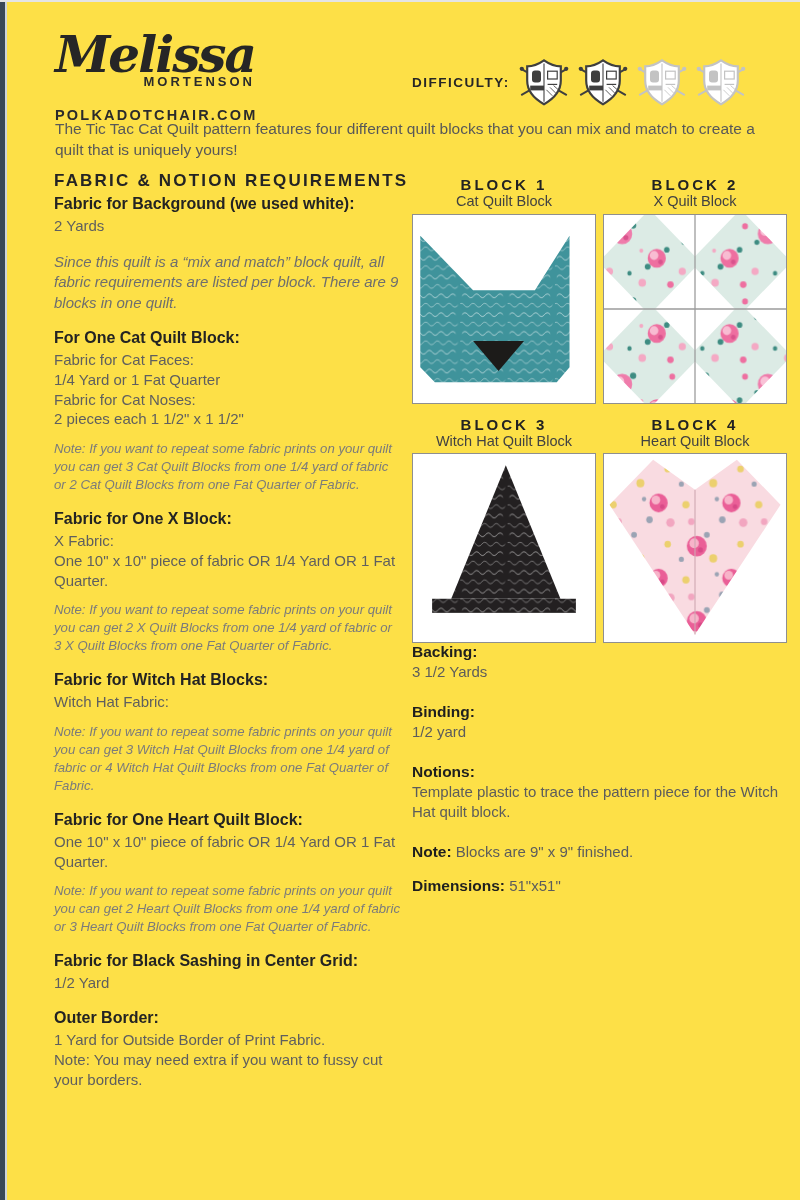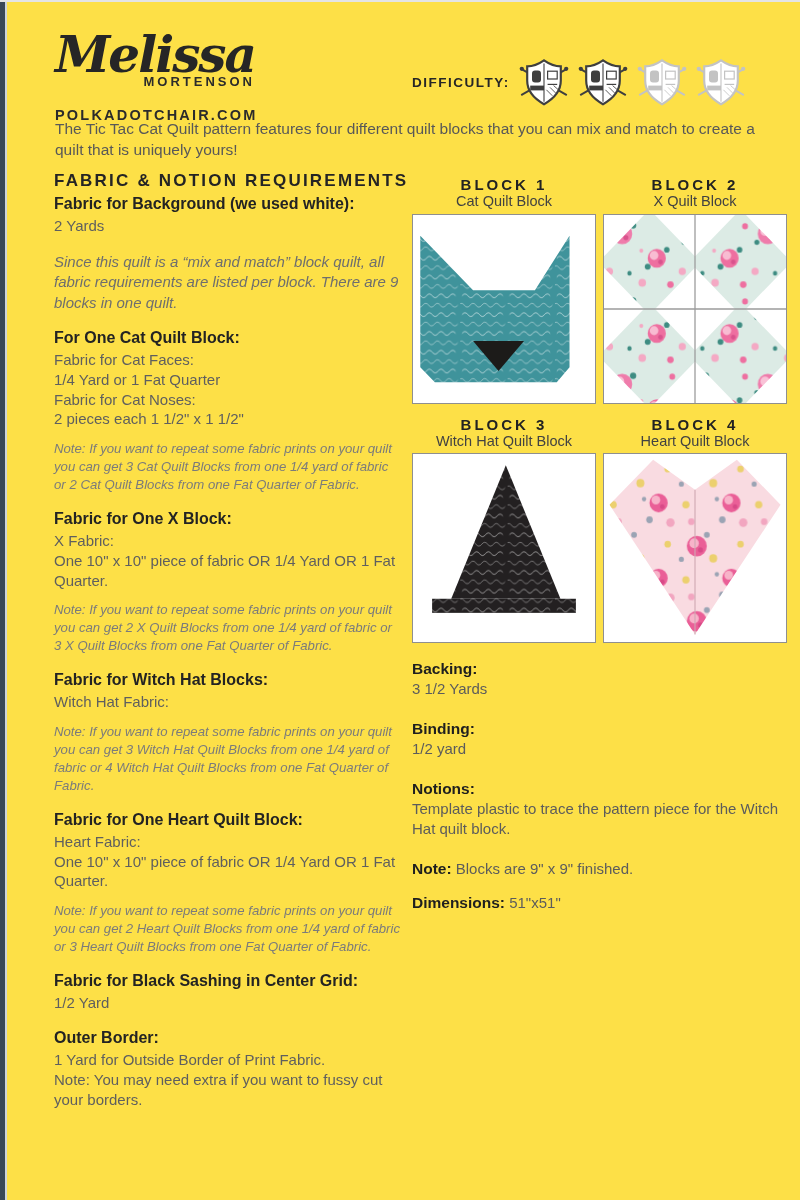--- a/index.html
+++ b/index.html
@@ -36,21 +36,21 @@
   .sec-note{font-style:italic;font-size:13.2px;color:#7b7b7b;line-height:1.36;margin:11px 0 4px;}
 
   
   .right-col{position:absolute;left:412px;top:176px;width:378px;}
   .blocks-grid{display:grid;grid-template-columns:184px 184px;column-gap:7px;row-gap:12px;}
   .block-num{font-weight:700;font-size:15px;letter-spacing:3px;text-align:center;color:#222;line-height:1.15;}
   .block-caption{font-size:14.5px;text-align:center;color:#424242;margin-bottom:3px;line-height:1.2;}
   .block-img{height:190px;border:1px solid #8f8f8f;background:#fff;box-sizing:border-box;}
   .block-img svg{width:100%;height:100%;display:block;}
 
-  .info-list{margin-top:17px;width:372px;}
+  .info-list{width:372px;}
   .info-item{margin-bottom:21px;}
   .info-item.inline{margin-bottom:16px;}
   .info-label{font-weight:700;font-size:15.5px;color:#1f1f1f;}
   .info-item:not(.inline) .info-label{display:block;margin-bottom:1px;}
   .info-line{font-size:15px;color:#5c5c5c;line-height:1.33;}
   .info-text{font-size:15px;color:#5c5c5c;}
   .hidden-defs{position:absolute;width:0;height:0;overflow:hidden;}
 </style>
 </head>
 <body>
@@ -166,21 +166,20 @@
       <div class="sec-line">2 pieces each 1 1/2" x 1 1/2"</div>
       <div class="sec-note">Note: If you want to repeat some fabric prints on your quilt you can get 3 Cat Quilt Blocks from one 1/4 yard of fabric or 2 Cat Quilt Blocks from one Fat Quarter of Fabric.</div>
       <div class="sec-h">Fabric for One X Block:</div>
       <div class="sec-line">X Fabric:</div>
       <div class="sec-line">One 10" x 10" piece of fabric OR 1/4 Yard OR 1 Fat Quarter.</div>
       <div class="sec-note">Note: If you want to repeat some fabric prints on your quilt you can get 2 X Quilt Blocks from one 1/4 yard of fabric or 3 X Quilt Blocks from one Fat Quarter of Fabric.</div>
       <div class="sec-h">Fabric for Witch Hat Blocks:</div>
       <div class="sec-line">Witch Hat Fabric:</div>
       <div class="sec-note">Note: If you want to repeat some fabric prints on your quilt you can get 3 Witch Hat Quilt Blocks from one 1/4 yard of fabric or 4 Witch Hat Quilt Blocks from one Fat Quarter of Fabric.</div>
       <div class="sec-h">Fabric for One Heart Quilt Block:</div>
-      <div class="sec-line">Heart Fabric:</div>
       <div class="sec-line">One 10" x 10" piece of fabric OR 1/4 Yard OR 1 Fat Quarter.</div>
       <div class="sec-note">Note: If you want to repeat some fabric prints on your quilt you can get 2 Heart Quilt Blocks from one 1/4 yard of fabric or 3 Heart Quilt Blocks from one Fat Quarter of Fabric.</div>
       <div class="sec-h">Fabric for Black Sashing in Center Grid:</div>
       <div class="sec-line">1/2 Yard</div>
       <div class="sec-h">Outer Border:</div>
       <div class="sec-line">1 Yard for Outside Border of Print Fabric.</div>
       <div class="sec-line">Note: You may need extra if you want to fussy cut your borders.</div>
     </div>
 
   <div class="right-col">

